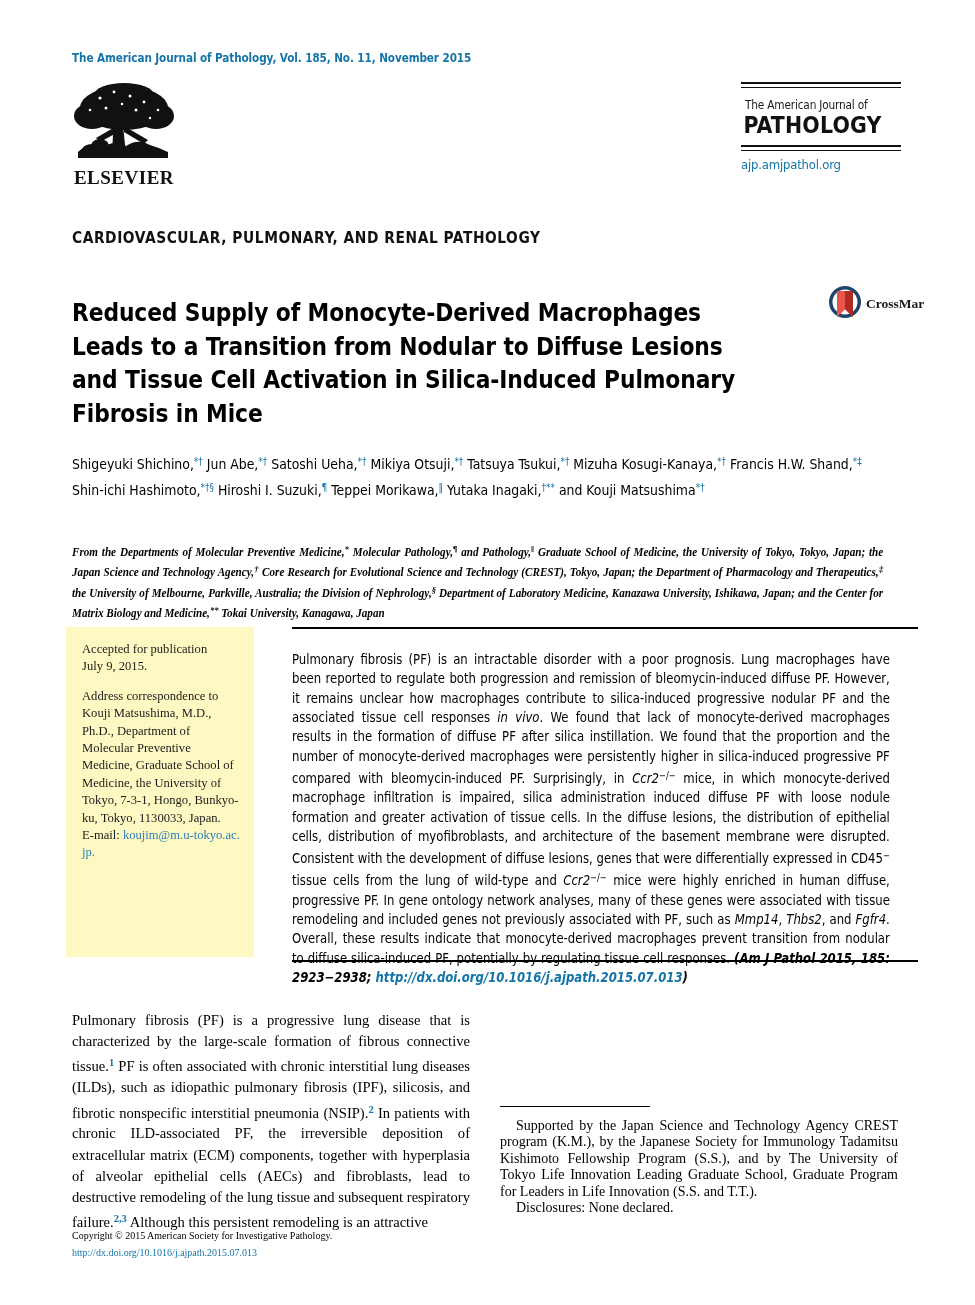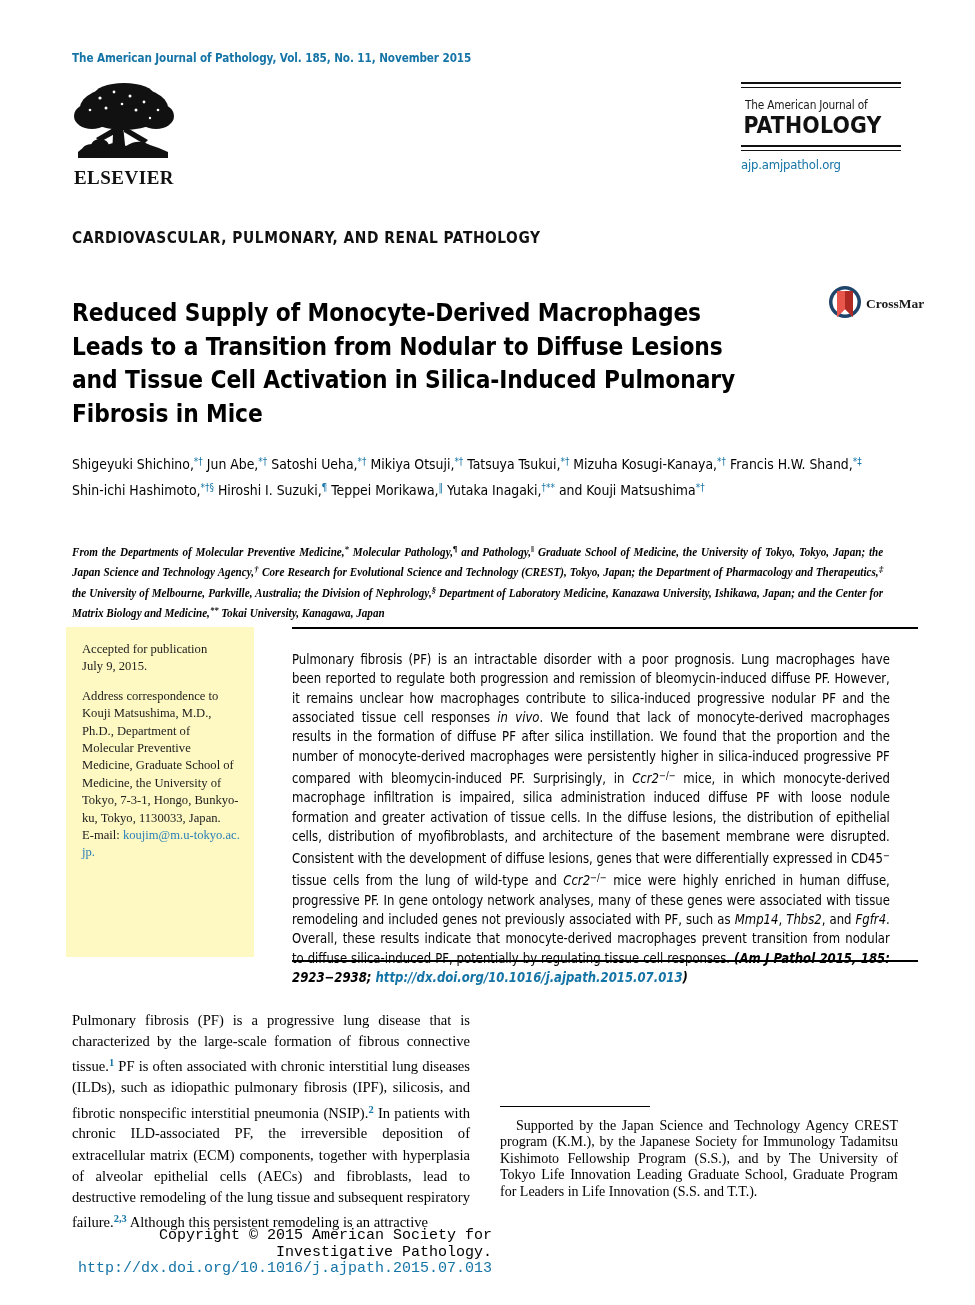--- a/index.html
+++ b/index.html
@@ -262,25 +262,24 @@
     color: #000;
   }
   .footnote p { margin: 0; text-indent: 16px; }
 
   
   .copyright {
     position: absolute;
     left: 72px;
     top: 1228px;
     width: 420px;
-    font-family: Liberation Mono, monospace;
-    font-size: 15px;
+    font-family: Liberation Serif, serif;
+    font-size: 10px;
     line-height: 16.6px;
     color: #000;
-    text-align: right;
   }
   .copyright .doi-link {
     color: #1574a6;
     text-decoration: none;
   }
 </style>
 </head>
 <body>
 
 <div class="page">
@@ -368,20 +367,21 @@
   <div class="col col-left">
     <p>Pulmonary fibrosis (PF) is a progressive lung disease that is characterized by the large-scale formation of fibrous connective tissue.<sup>1</sup> PF is often associated with chronic interstitial lung diseases (ILDs), such as idiopathic pulmonary fibrosis (IPF), silicosis, and fibrotic nonspecific interstitial pneumonia (NSIP).<sup>2</sup> In patients with chronic ILD-associated PF, the irreversible deposition of extracellular matrix (ECM) components, together with hyperplasia of alveolar epithelial cells (AECs) and fibroblasts, lead to destructive remodeling of the lung tissue and subsequent respiratory failure.<sup>2,3</sup> Although this persistent remodeling is an attractive</p>
   </div>
 
   <div class="col col-right">
   </div>
 
   <div class="foot-rule"></div>
   <div class="footnote">
     <p>Supported by the Japan Science and Technology Agency CREST program (K.M.), by the Japanese Society for Immunology Tadamitsu Kishimoto Fellowship Program (S.S.), and by The University of Tokyo Life Innovation Leading Graduate School, Graduate Program for Leaders in Life Innovation (S.S. and T.T.).</p>
+    <p>Disclosures: None declared.</p>
   </div>
 
   <div class="copyright">
     <div>Copyright © 2015 American Society for Investigative Pathology.</div>
     <div class="doi-link">http://dx.doi.org/10.1016/j.ajpath.2015.07.013</div>
   </div>
 
 </div>
 
 </body></html>

